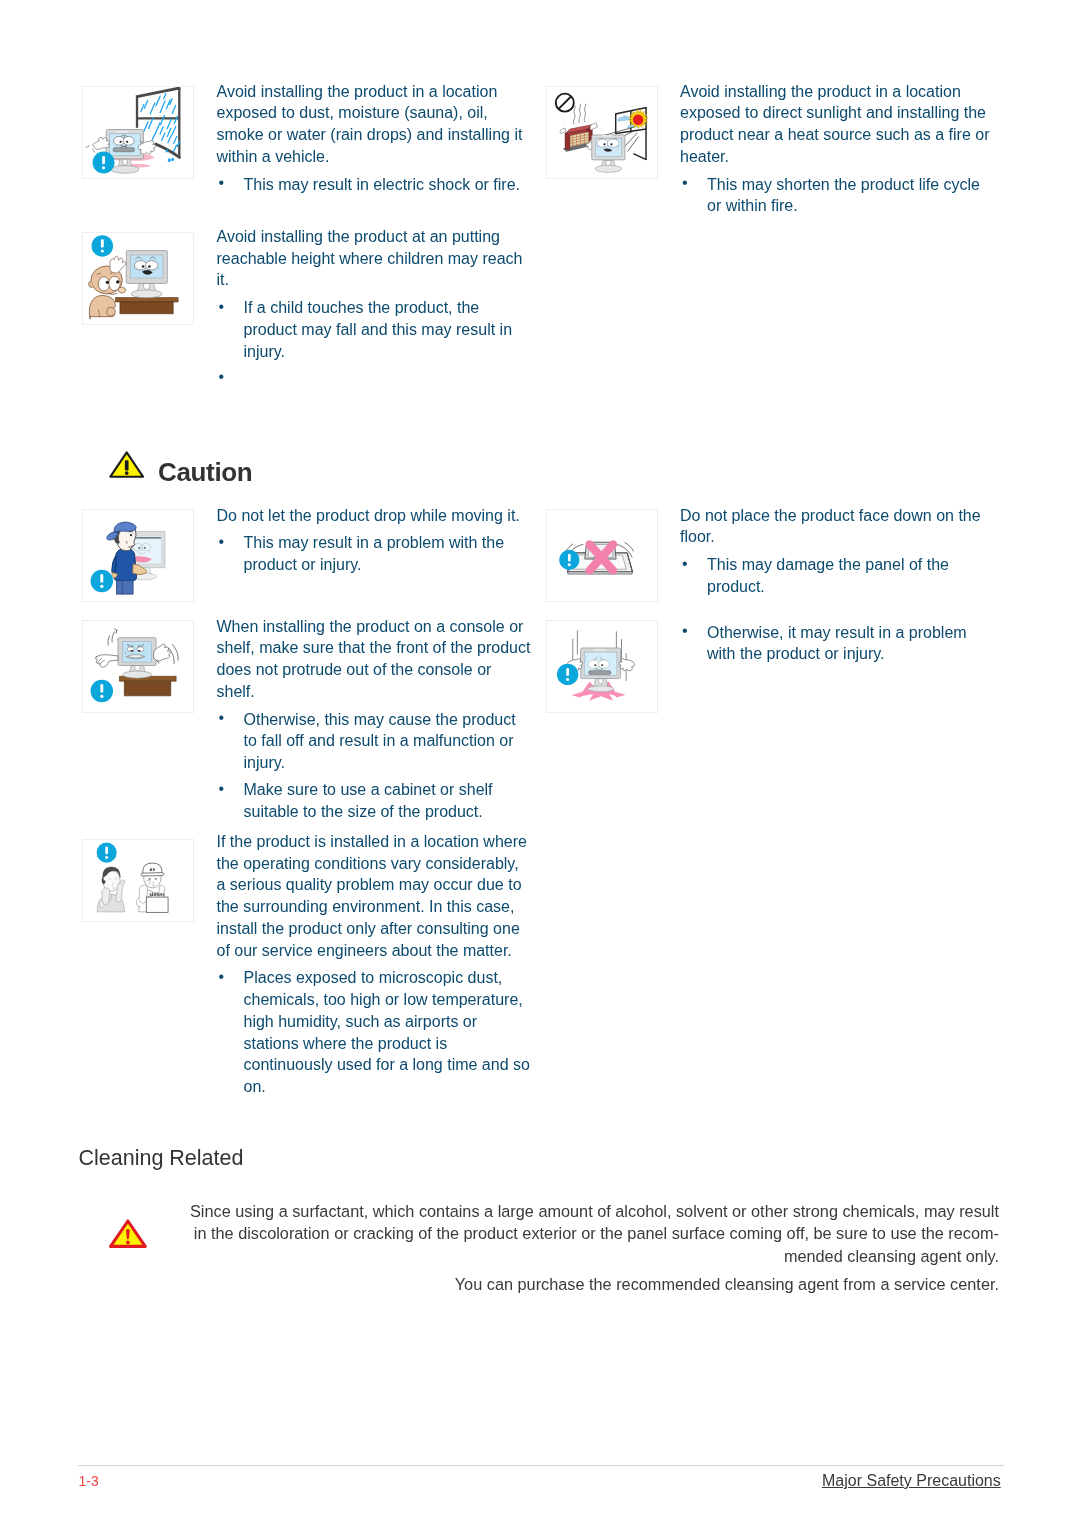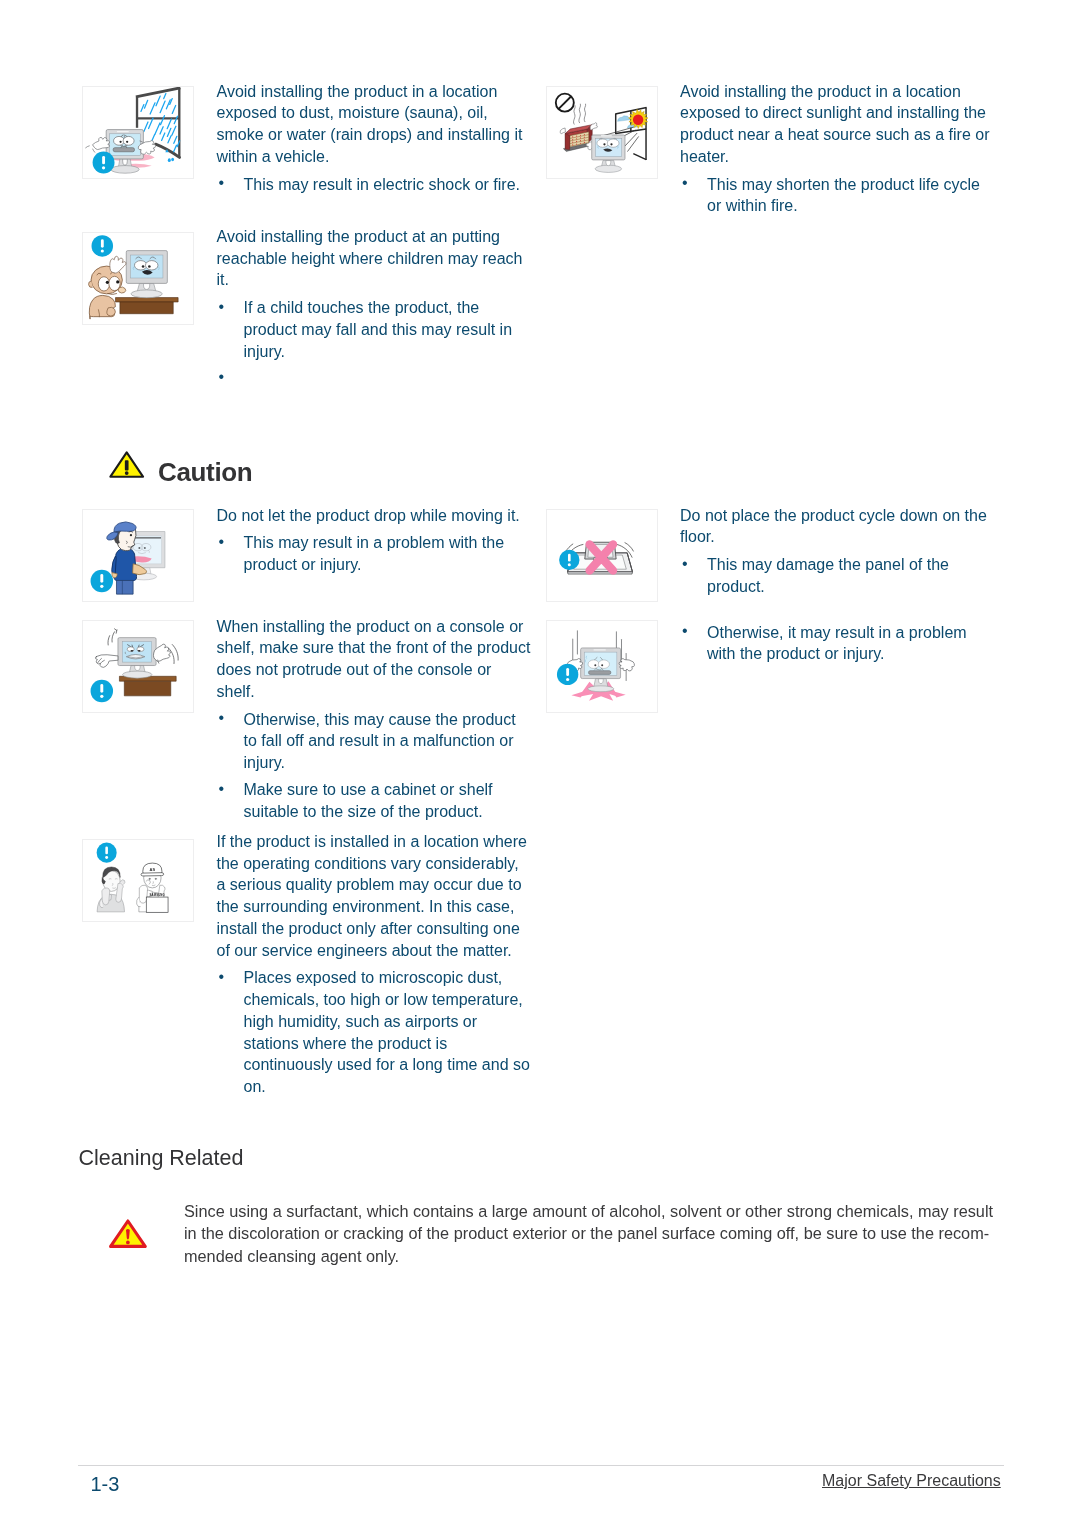--- a/index.html
+++ b/index.html
@@ -15,21 +15,21 @@
   .blist li{position:relative;padding-left:27px;margin:0;}
   .blist li + li{margin-top:5.4px;}
   .blist li .bdot{position:absolute;left:2px;top:-1.5px;font-size:16px;line-height:21.7px;}
   .caution-row{position:absolute;}
   .caution-txt{position:absolute;font-size:26px;font-weight:bold;color:#333335;letter-spacing:-0.35px;}
   .sec-title{position:absolute;margin:0;font-size:21.5px;font-weight:normal;color:#333335;letter-spacing:0px;}
   .clean-txt{position:absolute;font-size:16.3px;line-height:22.3px;color:#3a3a3c;}
   .clean-txt p{margin:0;}
   .clean-txt p + p{margin-top:6.5px;}
   .frule{position:absolute;border-top:1px solid #d5d5d7;}
-  .fnum{position:absolute;font-size:20px;color:#0c4a6e;margin-left:12px;}
+  .fnum{position:absolute;font-size:14px;color:#ef4444;}
   .ftitle{position:absolute;font-size:16px;color:#3a3a3c;}
 </style>
 </head>
 <body>
 
 <div class="page">
 <div class="fig" style="left:82px;top:86px;width:112px;height:93px;">
 <svg viewBox="0 0 112 93">
   <g>
     <path d="M54.5,10.0 L99.0,1.0 L99.0,72.0 L54.5,41.5 Z" fill="#ffffff"></path>
@@ -359,21 +359,21 @@
     <path d="M68.5,33.0 L42.0,62.5" stroke="#F481AC" stroke-width="9.5" stroke-linecap="round"></path>
   </g>
   <g>
     <circle cx="19.0" cy="50.5" r="11.5" fill="#0BA6DC"></circle>
     <rect x="17.5" y="43.5" width="3.0" height="8.8" rx="1.5" fill="#ffffff"></rect>
     <circle cx="19.0" cy="56.0" r="1.7" fill="#ffffff"></circle>
   </g>
 </svg>
 </div>
 <div class="tcol" style="left:680px;top:504.5px;width:314.7px;">
-  <p class="lead">Do not place the product cycle down on the floor.</p>
+  <p class="lead">Do not place the product face down on the floor.</p>
   <ul class="blist">
     <li><span class="bdot">•</span><span>This may damage the panel of the product.</span></li>
 
   </ul>
 </div>
 <div class="fig" style="left:82px;top:620px;width:112px;height:93px;">
 <svg viewBox="0 0 112 93">
   <g>
     <path d="M37.0,56.5 L95.0,56.5 L95.0,61.5 L37.0,61.5 Z" fill="#8F5A2A" stroke="#4b2d14" stroke-width="0.6"></path>
     <path d="M42.0,61.5 L89.5,61.5 L89.5,76.5 L42.0,76.5 Z" fill="#7B4A22" stroke="#4b2d14" stroke-width="0.6"></path>
@@ -549,19 +549,20 @@
 </div>
 <div class="caution-txt" style="left:158px;top:457px;">Caution</div>
 <h2 class="sec-title" style="left:78.5px;top:1145.7px;">Cleaning Related</h2>
 <div style="position:absolute;left:108.9px;top:1218.9px;">
   <svg width="37.8" height="29.1" viewBox="0 0 37.8 29.1">
     <path d="M18.9,2.0 L36.2,27.4 L1.6,27.4 Z" fill="#FFF200" stroke="#E01B22" stroke-width="3.1" stroke-linejoin="round"></path>
     <path d="M17.0,11.0 q1.9,-2.2 3.8,0 l-0.75,7.8 q-0.25,1.7 -1.15,1.7 q-0.9,0 -1.15,-1.7 z" fill="#E01B22"></path>
     <circle cx="18.9" cy="23.4" r="1.85" fill="#E01B22"></circle>
   </svg>
 </div>
-<div class="clean-txt" style="left:184px;top:1200px;width:815px;">
+<div class="clean-txt" style="left:184px;top:1200px;width:815px;text-align:right;">
   <p>Since using a surfactant, which contains a large amount of alcohol, solvent or other strong chemicals, may result in the discoloration or cracking of the product exterior or the panel surface coming off, be sure to use the recom-mended cleansing agent only.</p>
+  <p>You can purchase the recommended cleansing agent from a service center.</p>
 </div>
 <div class="frule" style="left:77.5px;width:926px;top:1465px;"></div>
 <div class="fnum" style="left:78.5px;top:1473px;">1-3</div>
 <div class="ftitle" style="left:822px;top:1472px;text-decoration:underline;">Major Safety Precautions</div>
 </div>
 
 </body></html>

